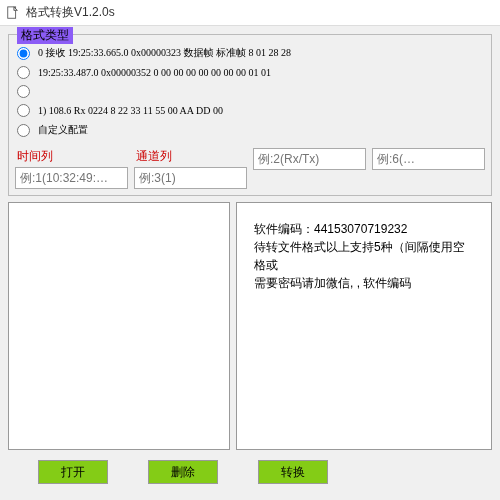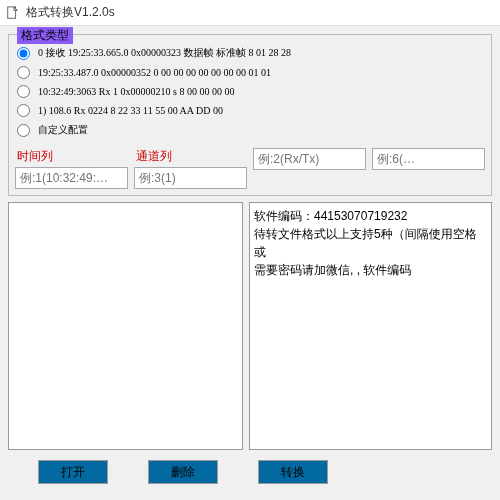--- a/index.html
+++ b/index.html
@@ -13,23 +13,23 @@
 .groupbox .legend { position: absolute; top: -8px; left: 8px; background: #8b5cf6; padding: 0 4px; font-size: 12px; }
 .radio-row { display: flex; align-items: center; gap: 6px; padding: 3px 2px; white-space: nowrap; overflow: hidden; }
 .radio-row input[type=radio] { margin-right: 2px; }
 .radio-row .rowtext { font-family: Liberation Serif, serif; font-size: 10px; letter-spacing: 0; text-align: center; }
 .cols-header { display: flex; gap: 6px; margin-top: 8px; }
 .col { flex: 1; min-width: 0; display: flex; flex-direction: column; gap: 2px; }
 .col .lbl { font-size: 12px; color: #c00; padding: 0 2px; }
 .col input[type=text] { width: 100%; height: 22px; border: 1px solid #aaa; background: #fff; padding: 0 4px; font-size: 12px; color: #888; }
 .mid { display: flex; gap: 6px; flex: 1; min-height: 0; }
 .leftbox { flex: 1; border: 1px solid #999; background: #fff; min-height: 240px; }
-.rightbox { flex: 1; border: 1px solid #999; background: #fff; padding: 4px; font-size: 12px; line-height: 1.5; color: #000; overflow: hidden; }
+.rightbox { flex: 1; border: 1px solid #999; background: #fff; padding: 17px; font-size: 12px; line-height: 1.5; color: #000; overflow: hidden; }
 .bottom { display: flex; gap: 40px; padding: 4px 10px 8px 30px; }
-.bottom button { width: 70px; height: 24px; background: #0369a1; border: 1px solid #999; font-size: 12px; cursor: pointer; }
+.bottom button { width: 70px; height: 24px; background: #84cc16; border: 1px solid #999; font-size: 12px; cursor: pointer; }
 </style>
 </head>
 <body>
 
 <div class="window">
   <div class="titlebar">
     <span class="icon">
       <svg viewBox="0 0 16 16" width="14" height="14">
           <rect x="2" y="1" width="9" height="13" fill="#fff" stroke="#555" stroke-width="1"></rect>
           <path d="M9 1 L13 5 L9 5 Z" fill="#ddd" stroke="#555" stroke-width="1"></path>
@@ -46,21 +46,20 @@
       <label class="radio-row">
         <input type="radio" name="fmt" checked="" style="">
         <span class="rowtext">0    接收   19:25:33.665.0  0x00000323   数据帧  标准帧  8    01 28 28</span>
       </label>
       <label class="radio-row">
         <input type="radio" name="fmt" style="">
         <span class="rowtext">19:25:33.487.0   0x00000352   0 00 00 00 00 00 00 00 01 01</span>
       </label>
       <label class="radio-row">
         <input type="radio" name="fmt" style="">
-        <span class="rowtext">10:32:49:3063     Rx     1     0x00000210     s    8      00 00 00 00</span>
       </label>
       <label class="radio-row">
         <input type="radio" name="fmt" style="">
         <span class="rowtext">1)    108.6       Rx    0224   8   22 33 11 55 00 AA DD 00</span>
       </label>
       <label class="radio-row">
         <input type="radio" name="fmt" style="">
         <span class="rowtext">自定义配置</span>
       </label>
 

